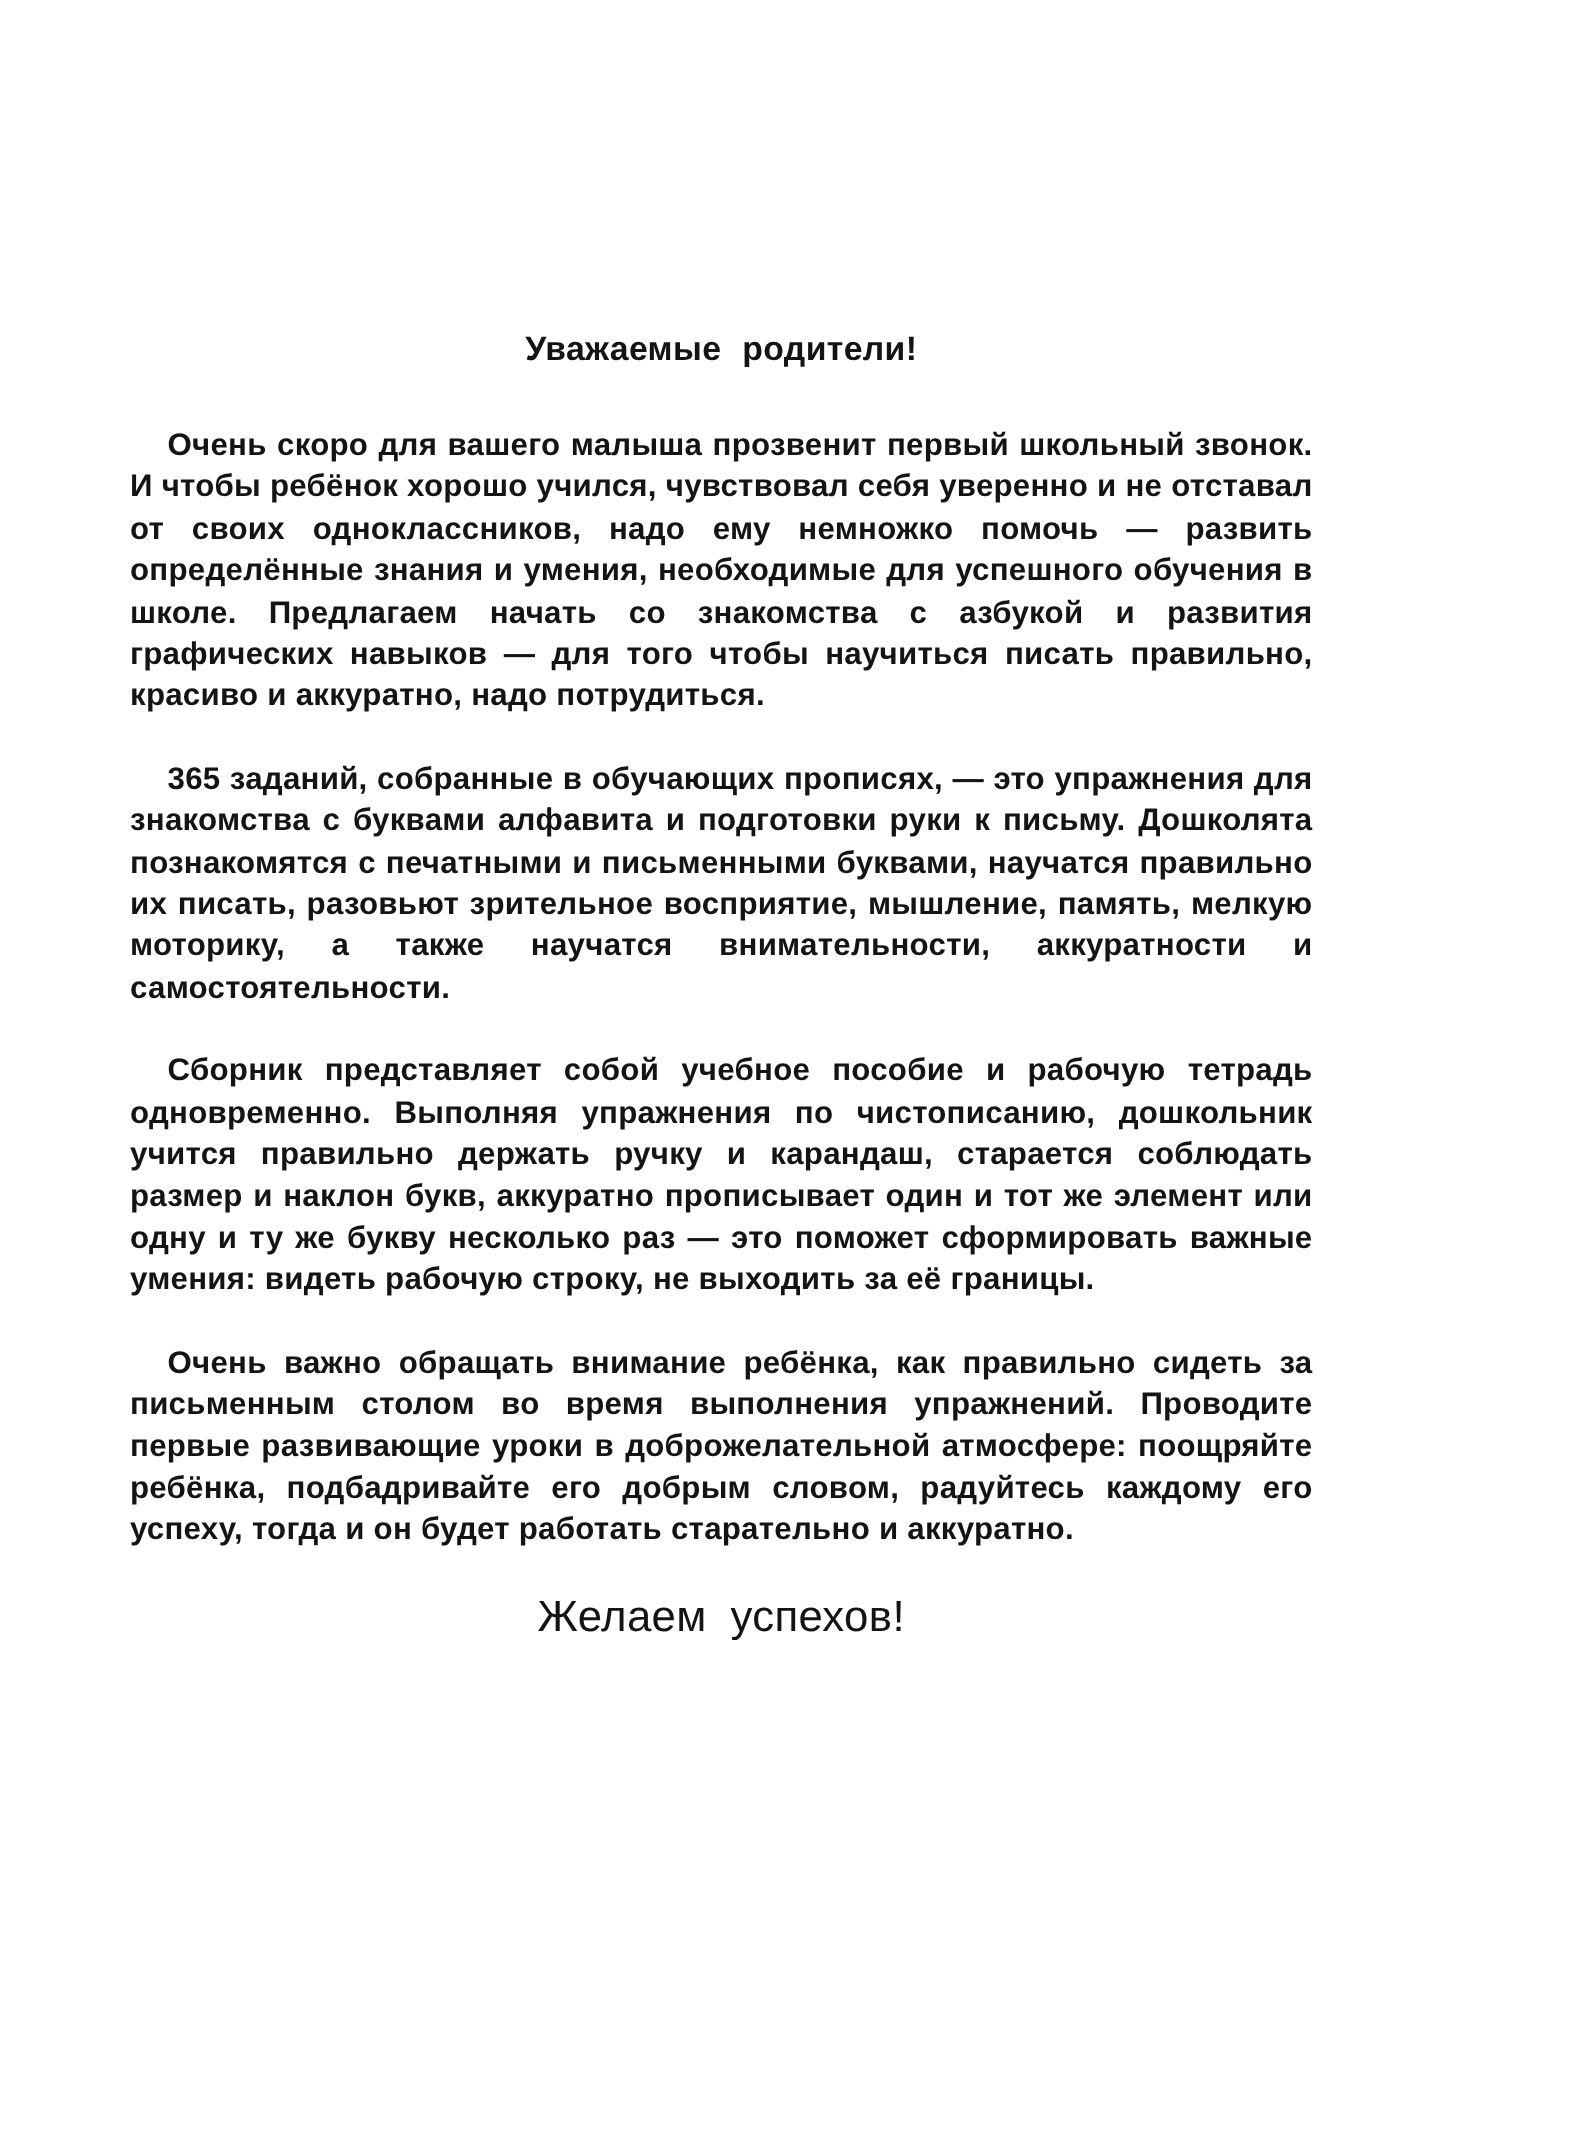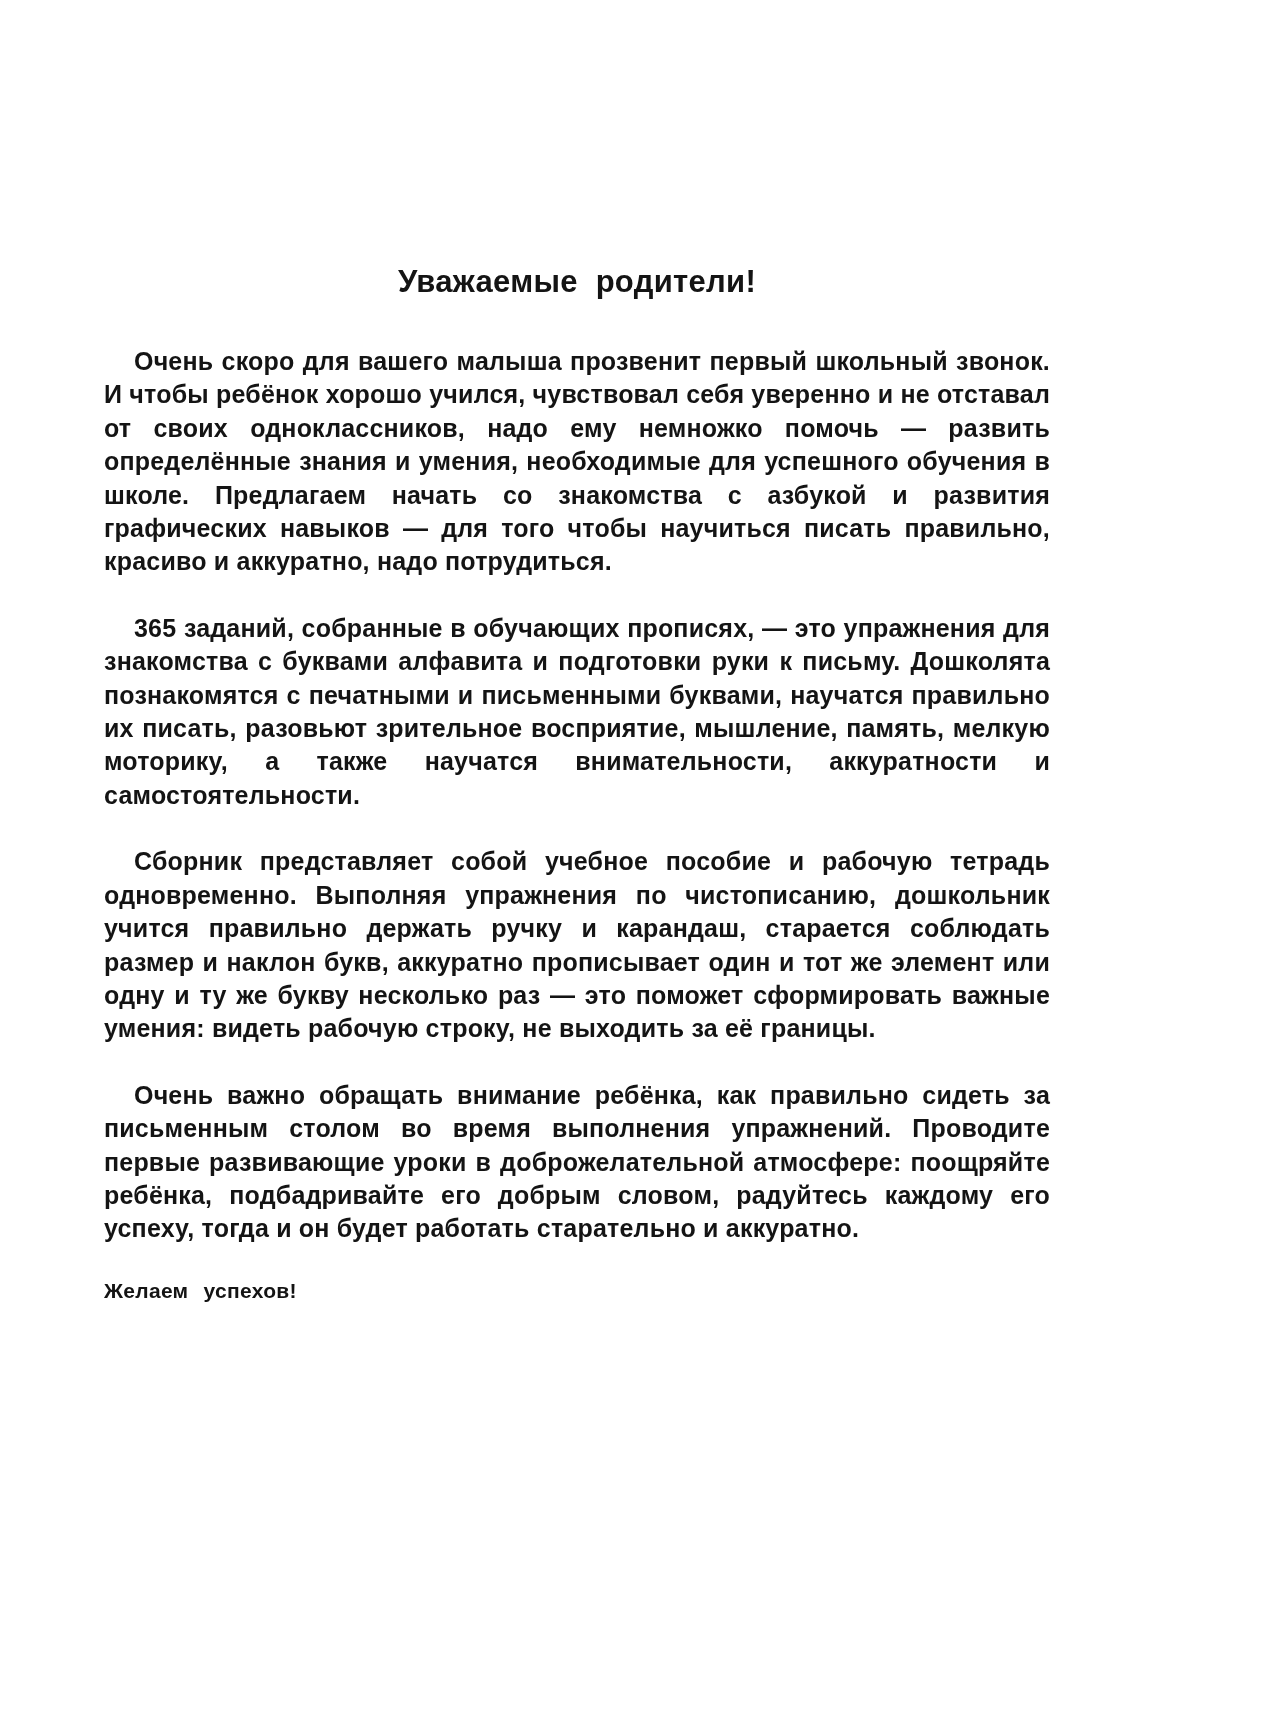--- a/index.html
+++ b/index.html
@@ -16,39 +16,39 @@
     overflow: hidden;
   }
   .text-column {
     position: absolute;
     left: 104px;
     top: 264px;
     width: 946px;
   }
   .page-title {
     text-align: center;
-    font-size: 31px;
+    font-size: 27px;
     font-weight: bold;
     word-spacing: 9px;
     letter-spacing: 0.3px;
     margin: 0 0 45px 0;
   }
   .para {
     font-size: 25px;
     font-weight: bold;
     line-height: 33.4px;
     letter-spacing: 0.2px;
     text-align: justify;
     text-indent: 30px;
     margin: 0 0 33px 0;
   }
   .closing {
-    text-align: left;
-    font-size: 21px;
-    font-weight: bold;
+    text-align: center;
+    font-size: 35px;
+    font-weight: normal;
     word-spacing: 9px;
     letter-spacing: 0.3px;
     margin: 2px 0 0 0;
   }
 </style>
 </head>
 <body>
 
 <div class="text-column">
   <h1 class="page-title">Уважаемые родители!</h1>

